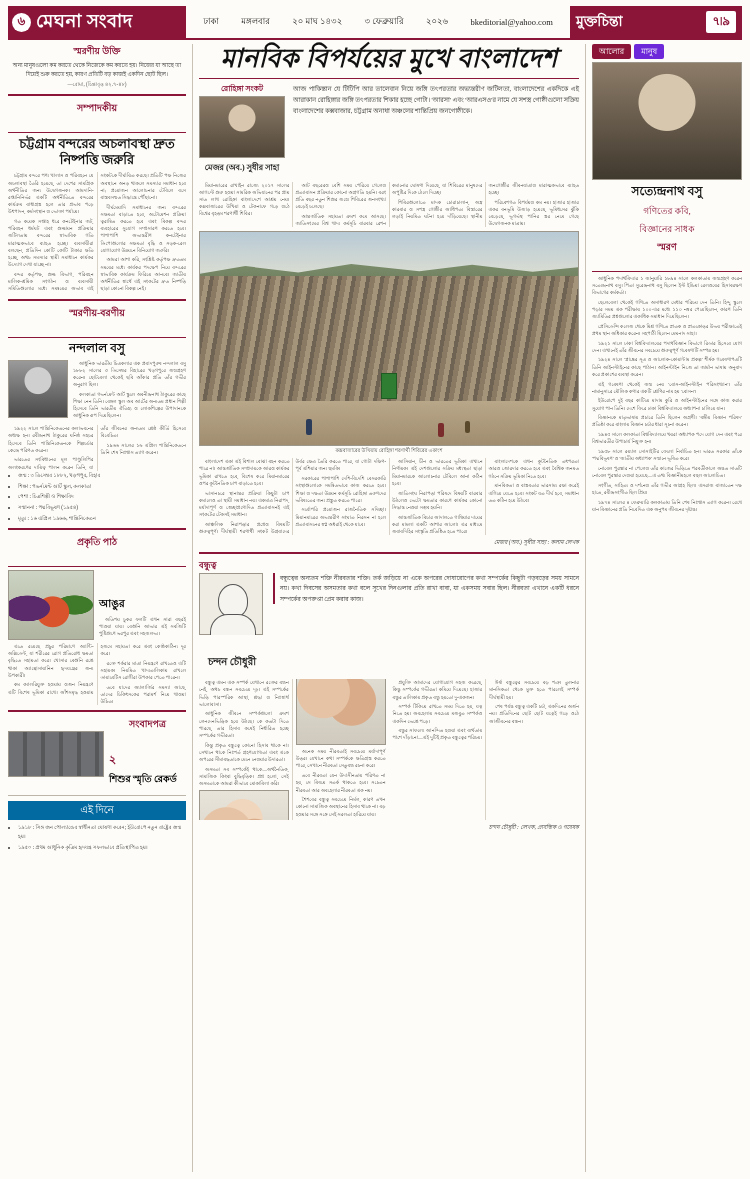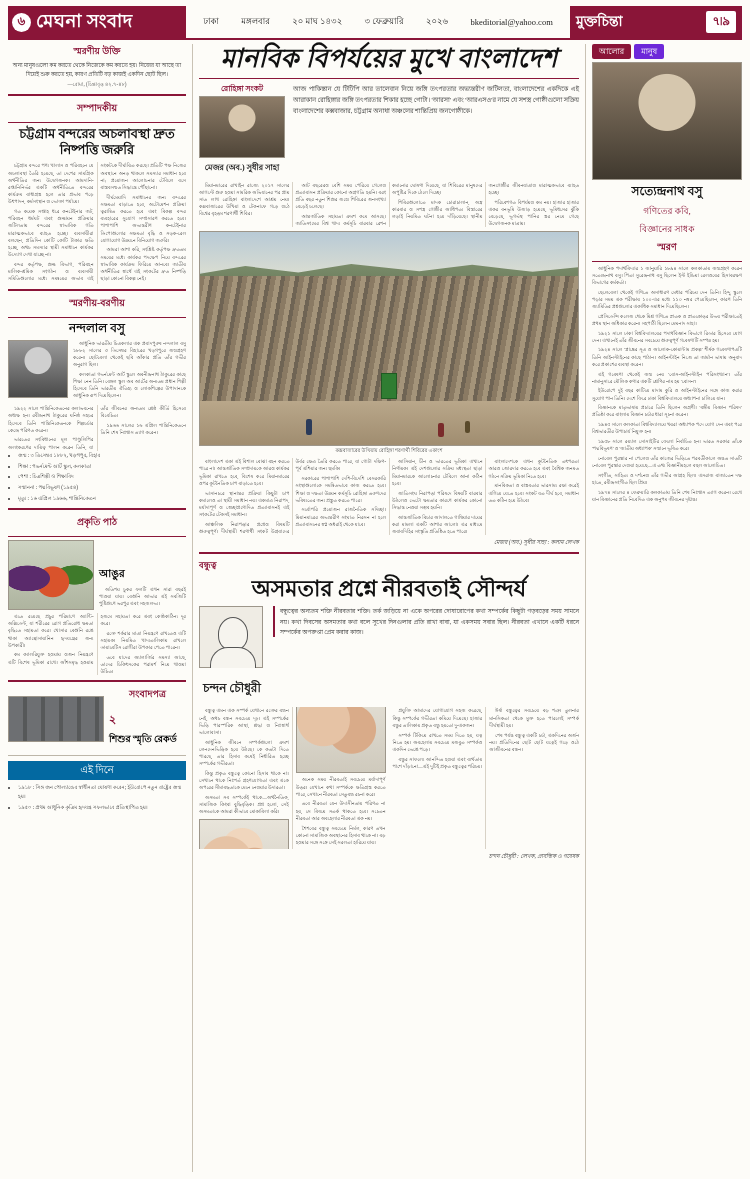--- a/index.html
+++ b/index.html
@@ -66,21 +66,21 @@
   .col-mid   { flex: 1; border-left: 1px solid #c9c2b4; border-right: 1px solid #c9c2b4; padding: 0 6px; }
   .col-right { width: 150px; }
 
   
   .kicker {
     text-align: center;
     font-size: 9.5px;
     color: #8a1538;
     border-bottom: 1px solid #8a1538;
     margin-bottom: 3px;
-    padding-bottom: 6px;
+    padding-bottom: 16px;
     font-weight: bold;
   }
   .sect-bar {
     background: #0369a1; color: #fff;
     font-size: 10px; text-align: center;
     padding: 1px 0; margin-bottom: 3px;
   }
   .headline-sm {
     font-size: 13px; font-weight: bold; text-align: center;
     line-height: 1.25; margin: 2px 0 4px 0; color: #111;
@@ -380,26 +380,25 @@
         <p>জাতিসংঘ নিরাপত্তা পরিষদে বিষয়টি বারবার উঠলেও ভেটো ক্ষমতার কারণে কার্যকর কোনো সিদ্ধান্ত নেওয়া সম্ভব হয়নি।</p>
         <p>আন্তর্জাতিক বিচার আদালতে গাম্বিয়ার দায়ের করা মামলা একটি আশার আলো। এর মাধ্যমে জবাবদিহির সংস্কৃতি প্রতিষ্ঠিত হতে পারে।</p>
         <p>বাংলাদেশকে এখন কূটনৈতিক তৎপরতা আরও জোরদার করতে হবে এবং বৈশ্বিক জনমত গঠনে সক্রিয় ভূমিকা নিতে হবে।</p>
         <p>মানবিকতা ও বাস্তবতার ভারসাম্য রক্ষা করেই এগিয়ে যেতে হবে। সংকট যত দীর্ঘ হবে, সমাধান তত কঠিন হয়ে উঠবে।</p>
       </div>
       <div class="author-sign">মেজর (অব.) সুধীর সাহা : কলাম লেখক</div>
 
       <hr class="rule-dark">
 
       <div style="font-size:8.5px;color:#8a1538;font-weight:bold">বন্ধুত্ব</div>
-      <div class="headline-main2">অসমতার প্রশ্নে নীরবতাই সৌন্দর্য</div>
 
       <div style="display:flex; gap:8px; align-items:flex-start; margin-bottom:5px;">
         <div style="width:66px">
           <div class="thumb-sketch"></div>
-          <div class="byline" style="font-size:12px;margin-top:11px">চন্দন চৌধুরী</div>
+          <div class="byline" style="font-size:10px;margin-top:19px">চন্দন চৌধুরী</div>
         </div>
         <div class="standfirst" style="flex:1">বন্ধুত্বের অন্যতম শক্তি নীরবতার শক্তি। তর্ক জড়িয়ে না একে অপরের দোষারোপের কথা সম্পর্কের কিছুটা গড়বড়ের সময় সামনে নয়। কথা দিবসের অসমতার কথা বলে সুখের দিনগুলার প্রতি রাখা বাবা, যা একসময় সবার ছিল। নীরবতা এখানে একটি ধরনে সম্পর্কের অপরুপ্তা প্রেম করার কাজ।</div>
       </div>
 
       <div style="display:flex; gap:7px;">
         <div class="micro cols2" style="flex:2">
           <p>বন্ধুত্ব এমন এক সম্পর্ক যেখানে রক্তের বন্ধন নেই, অথচ বন্ধন সবচেয়ে দৃঢ়। এই সম্পর্কের ভিত্তি পারস্পরিক আস্থা, শ্রদ্ধা ও নিঃস্বার্থ ভালোবাসা।</p>
           <p>আধুনিক জীবনে সম্পর্কগুলো ক্রমশ লেনদেনভিত্তিক হয়ে উঠছে। কে কতটা দিতে পারছে, তার হিসাব কষেই নির্ধারিত হচ্ছে সম্পর্কের গভীরতা।</p>
           <p>কিন্তু প্রকৃত বন্ধুত্বে কোনো হিসাব থাকে না। সেখানে থাকে নিঃশর্ত গ্রহণযোগ্যতা এবং একে অপরের সীমাবদ্ধতাকে মেনে নেওয়ার উদারতা।</p>
           <p>অসমতা সব সম্পর্কেই থাকে—অর্থনৈতিক, সামাজিক কিংবা বুদ্ধিবৃত্তিক। প্রশ্ন হলো, সেই অসমতাকে আমরা কীভাবে মোকাবিলা করি।</p>

